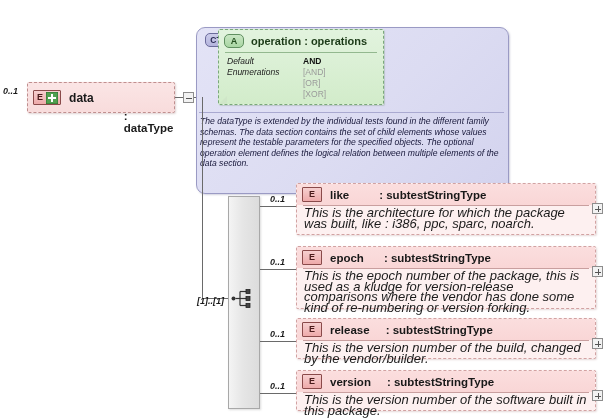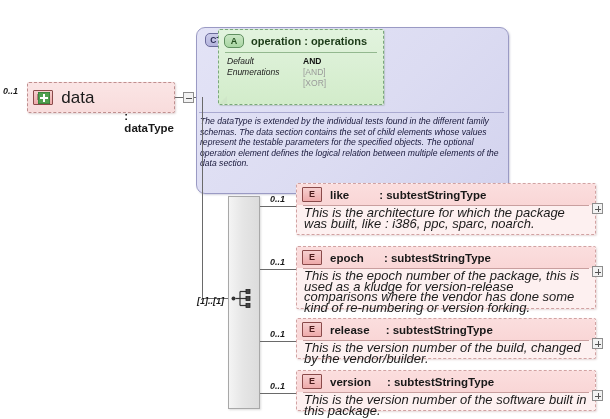--- a/index.html
+++ b/index.html
@@ -126,21 +126,21 @@
     border:1px dashed #c08f8f;
     border-radius:2px;
     background:linear-gradient(#fbe5e5,#f8dcdc);
     box-shadow:1px 1px 2px rgba(150,110,110,.3);
   }
   .data-inner{
     position:absolute;left:0;top:0;right:0;bottom:0;
     display:flex;align-items:center;
     padding-left:5px;gap:8px;
   }
-  .data-name{font-size:17px;font-weight:normal;color:#1a1a1a;}
+  .data-name{font-size:12px;font-weight:bold;color:#1a1a1a;}
   .data-type{font-size:11.5px;font-weight:bold;color:#1a1a1a;margin-top:48px;}
 
   
   .el-box{
     position:absolute;
     box-sizing:border-box;
     border:1px dashed #d2a2a2;
     border-radius:2px;
     background:#fdf0f0;
     box-shadow:1px 1px 2px rgba(160,120,120,.28);
@@ -249,20 +249,24 @@
       <div class="attr-row" data-name="attribute-facet-row">
         <span class="attr-key" data-name="facet-key">Default</span>
         <span class="attr-val" data-name="facet-value">AND</span>
       </div>
       <div class="attr-row" data-name="attribute-facet-row">
         <span class="attr-key" data-name="facet-key">Enumerations</span>
         <span class="attr-val enum" data-name="facet-value">[AND]</span>
       </div>
       <div class="attr-row" data-name="attribute-facet-row">
         <span class="attr-key" data-name="facet-key"></span>
+        <span class="attr-val enum" data-name="facet-value">[OR]</span>
+      </div>
+      <div class="attr-row" data-name="attribute-facet-row">
+        <span class="attr-key" data-name="facet-key"></span>
         <span class="attr-val enum" data-name="facet-value">[XOR]</span>
       </div>
     </div>
     <div class="attr-corner" data-name="attribute-corner-fold"></div>
   </div>
 
   <div class="ct-doc-rule" data-name="complextype-doc-divider"></div>
   <div class="ct-doc" data-name="complextype-documentation">The dataType is extended by the individual tests found in the different family schemas.  The data section contains the set of child elements whose values represent the testable parameters for the specified objects. The optional operation element defines the logical relation between multiple elements of the data section.</div>
 
   <div class="ln v" style="left:202px;top:97px;height:202px;" data-name="connector-vertical-to-compositor"></div>

